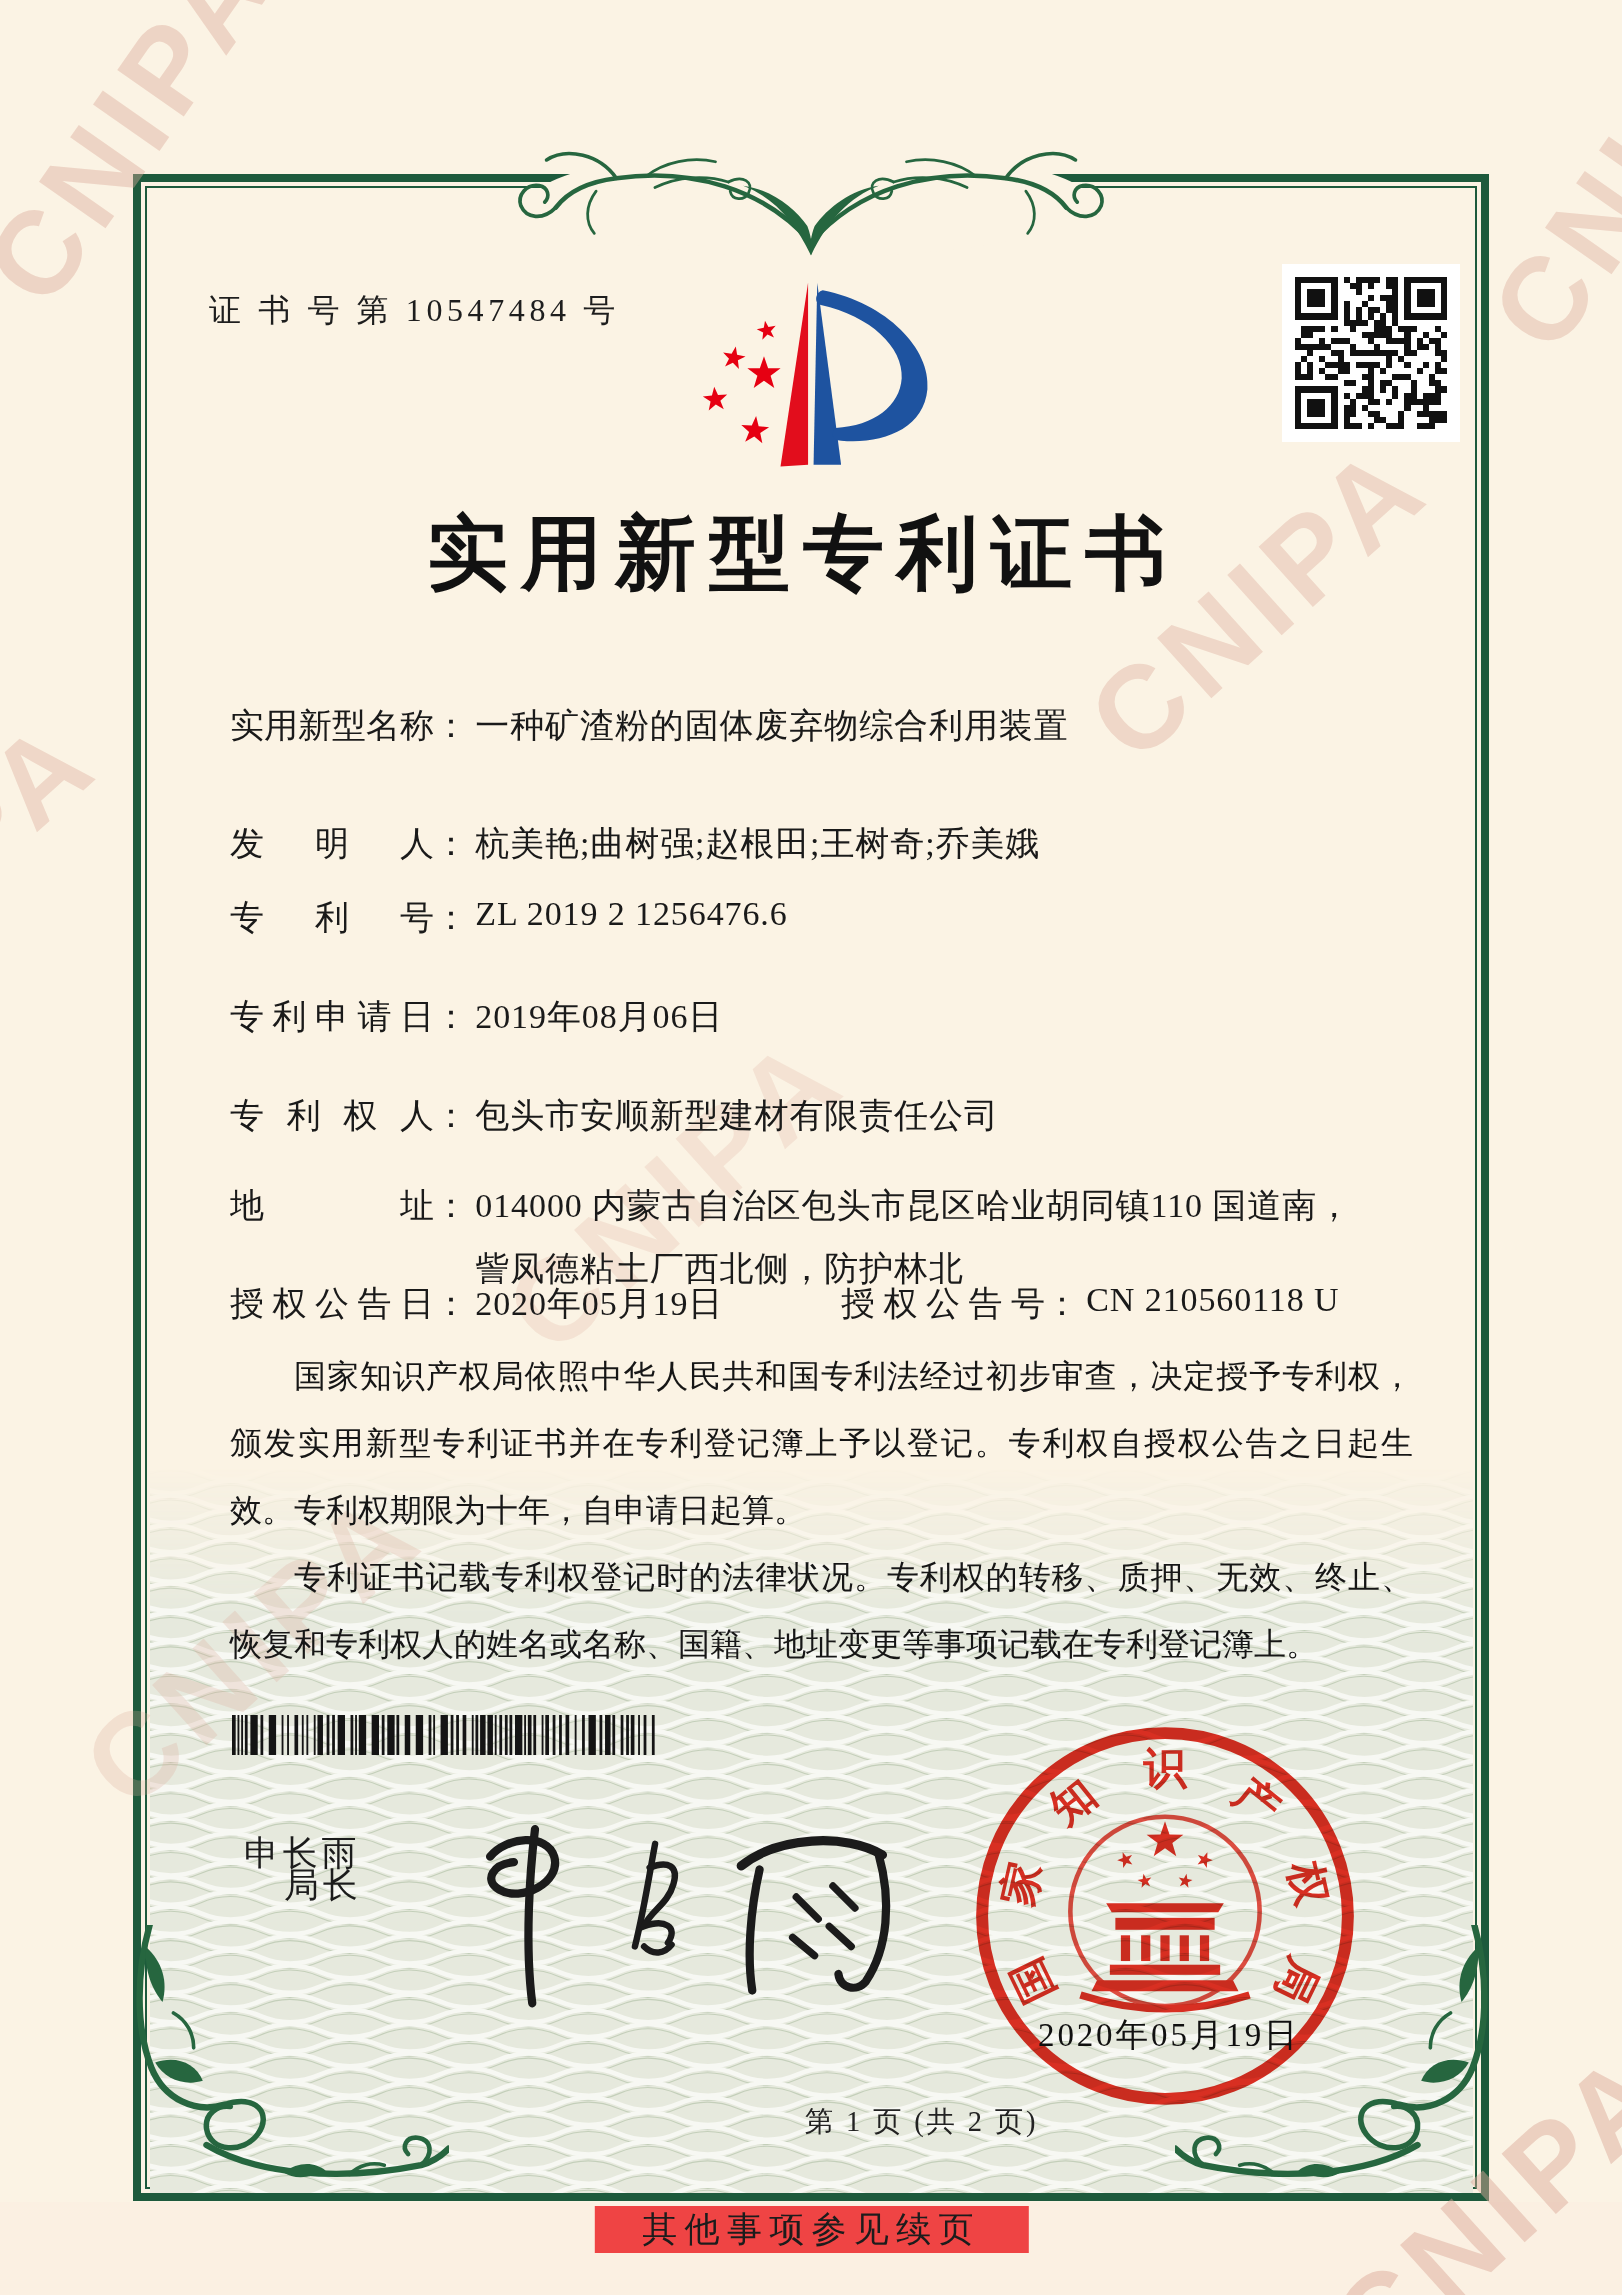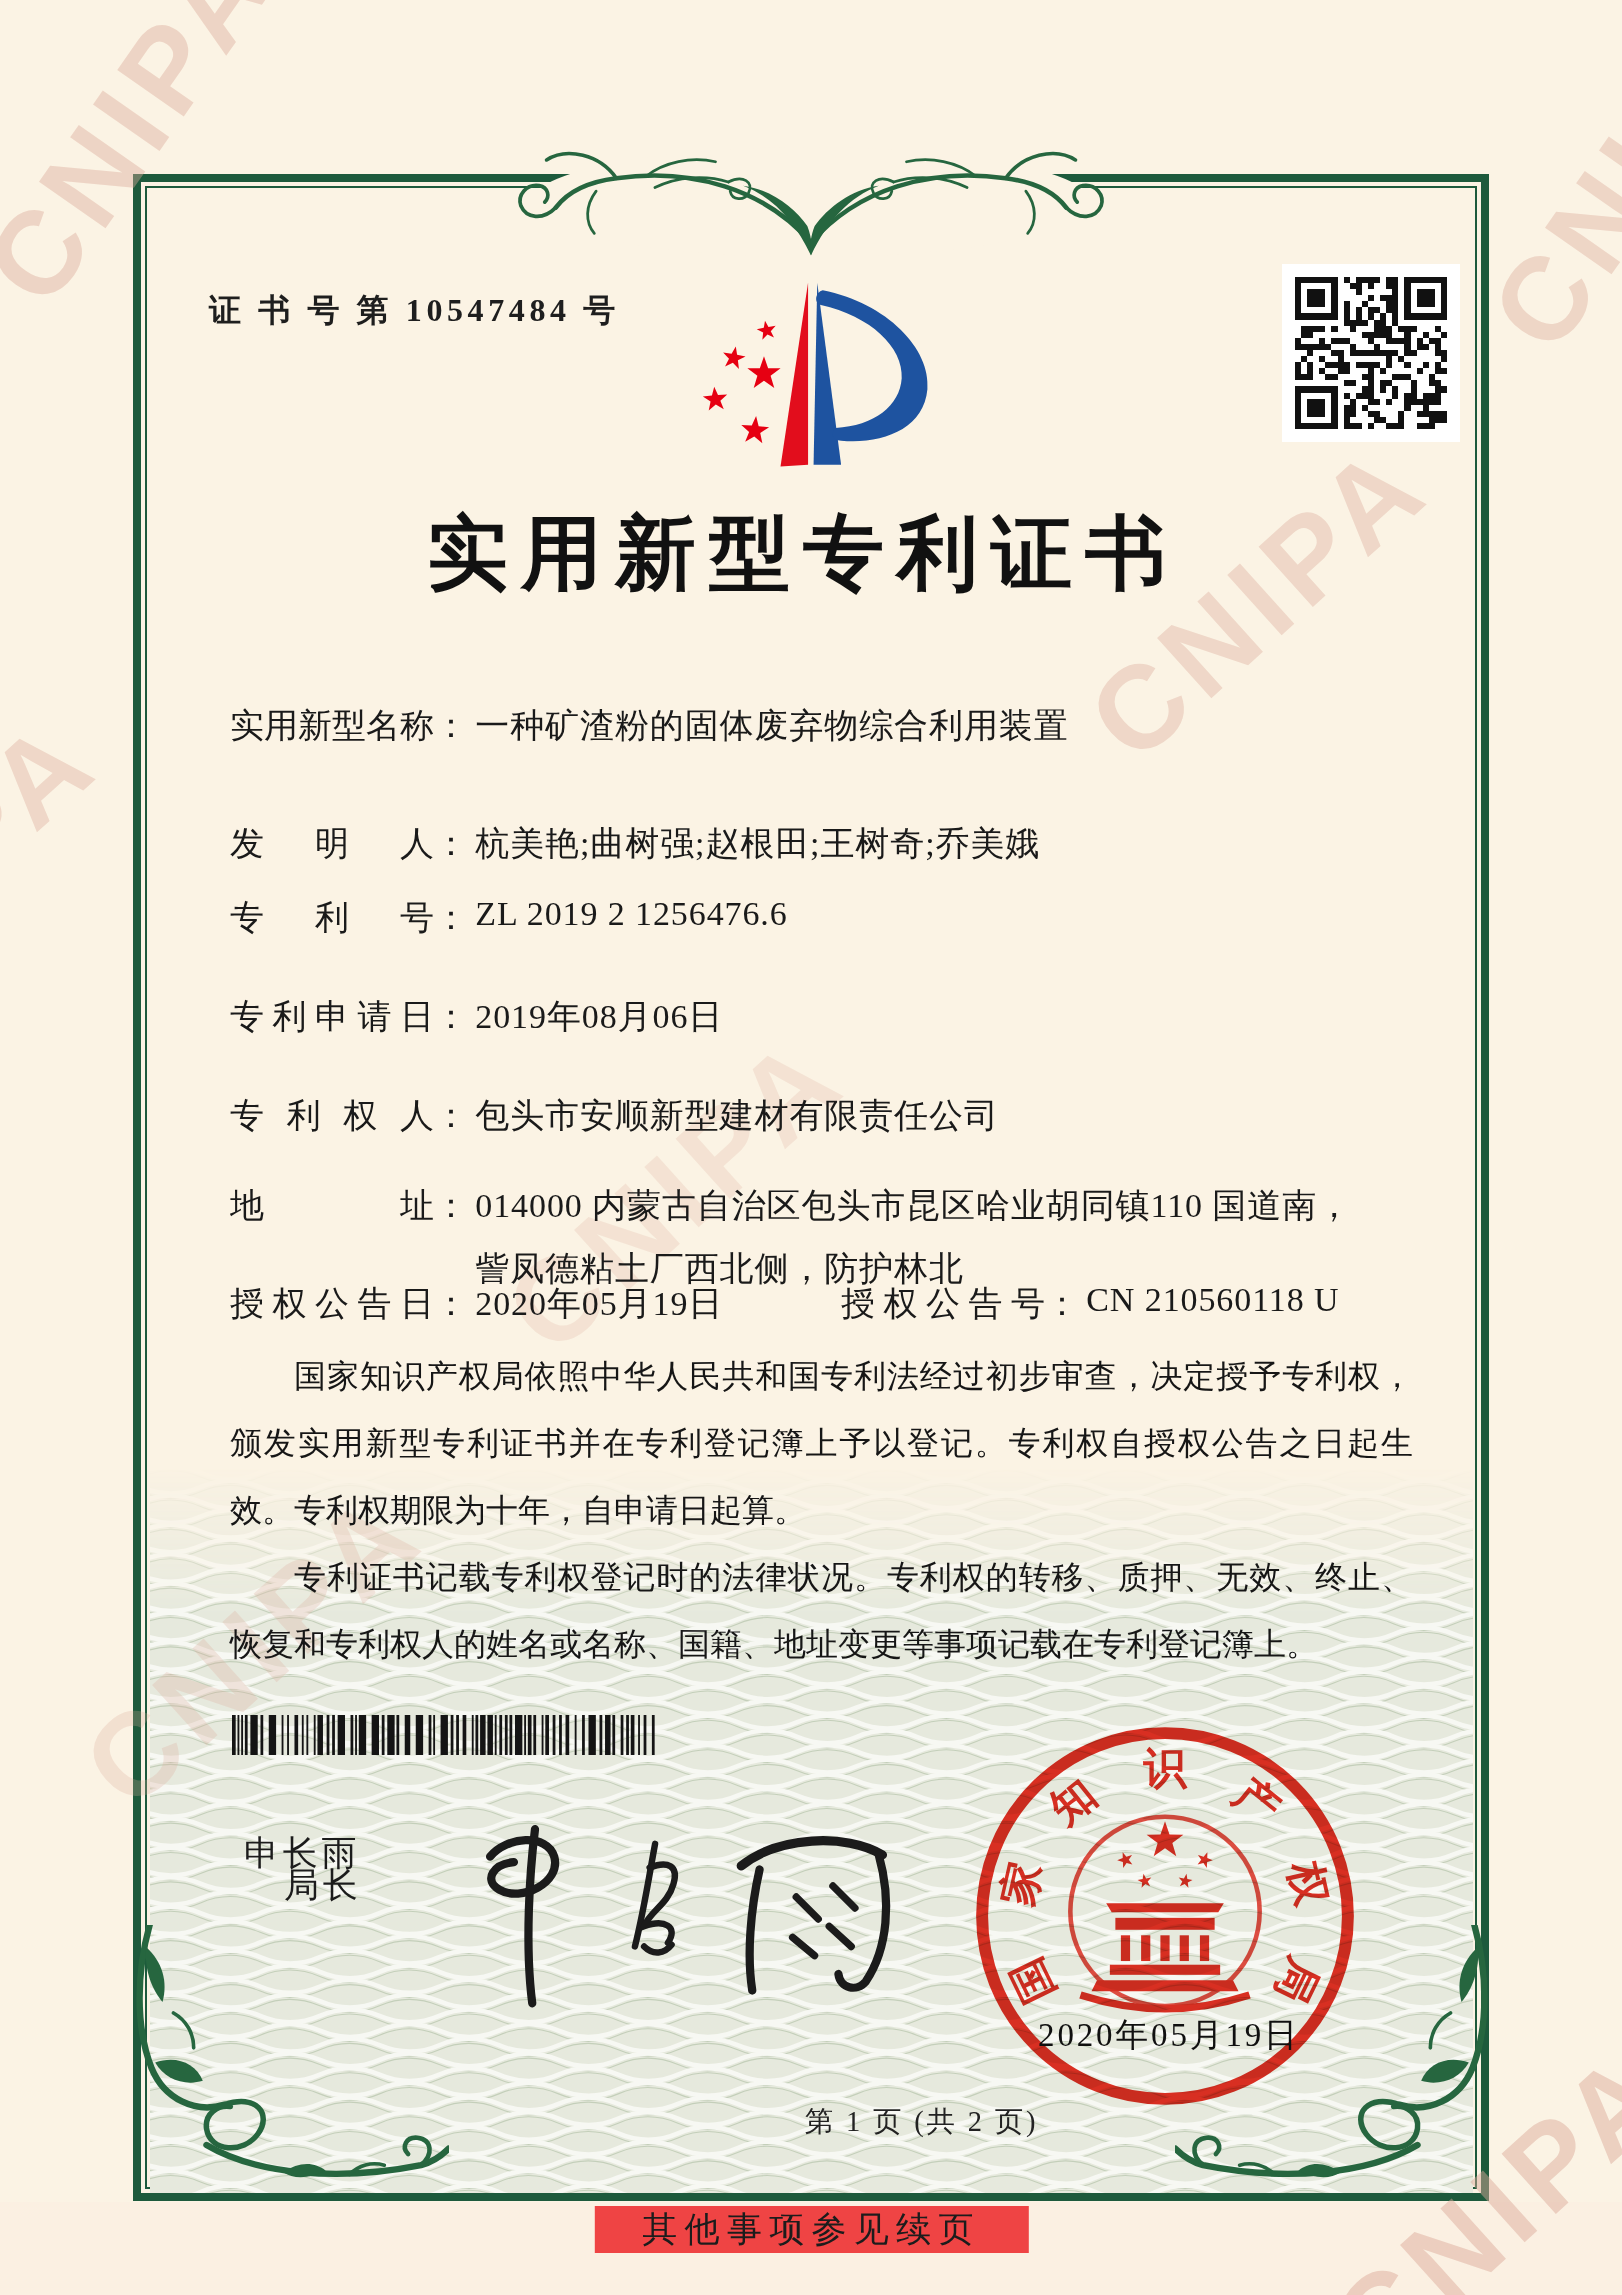--- a/index.html
+++ b/index.html
@@ -10,21 +10,21 @@
   .wm{position:absolute;z-index:2;font-family:"Liberation Sans","DejaVu Sans",sans-serif;font-weight:bold;
       font-size:118px;letter-spacing:9.2px;color:#dcab9b;white-space:nowrap;pointer-events:none;}
   
   .frame{position:absolute;left:133px;top:174px;width:1340px;height:2011px;border:8.3px solid #1d5a3c;z-index:1;}
   .frame::after{content:"";position:absolute;left:3.7px;top:3.7px;right:3.7px;bottom:3.7px;border:2.8px solid #1d5a3c;}
   .waves{position:absolute;left:150px;top:1467px;width:1323px;height:726px;z-index:1;
          -webkit-mask-image:linear-gradient(to bottom,transparent,#000 147px);
          mask-image:linear-gradient(to bottom,transparent,#000 147px);}
   
   .z{position:absolute;z-index:3;}
-  .cert-no{left:209px;top:289px;font-size:32px;color:#1e1e1e;letter-spacing:4.6px;font-weight:bold;}
+  .cert-no{left:209px;top:289px;font-size:32px;color:#1e1e1e;letter-spacing:4.6px;}
   .logo{left:694px;top:270px;width:263px;height:213px;}
   .qr-wrap{left:1282px;top:264px;width:178px;height:178px;background:#ffffff;z-index:3;}
   .qr-wrap svg{position:absolute;left:13px;top:13px;width:152px;height:152px;}
   .title{left:133px;top:500px;width:1340px;text-align:center;font-size:81px;font-weight:bold;
          letter-spacing:13px;color:#111;}
   .field{left:230px;width:1221px;font-size:34px;color:#1a1a1a;white-space:nowrap;}
   .flabel{display:inline-block;width:204px;text-align:justify;text-align-last:justify;vertical-align:top;}
   .fcolon{display:inline-block;vertical-align:top;}
   .fvalue{display:inline-block;vertical-align:top;margin-left:7.3px;letter-spacing:0.9px;}
   .addr2{margin-top:17px;}

